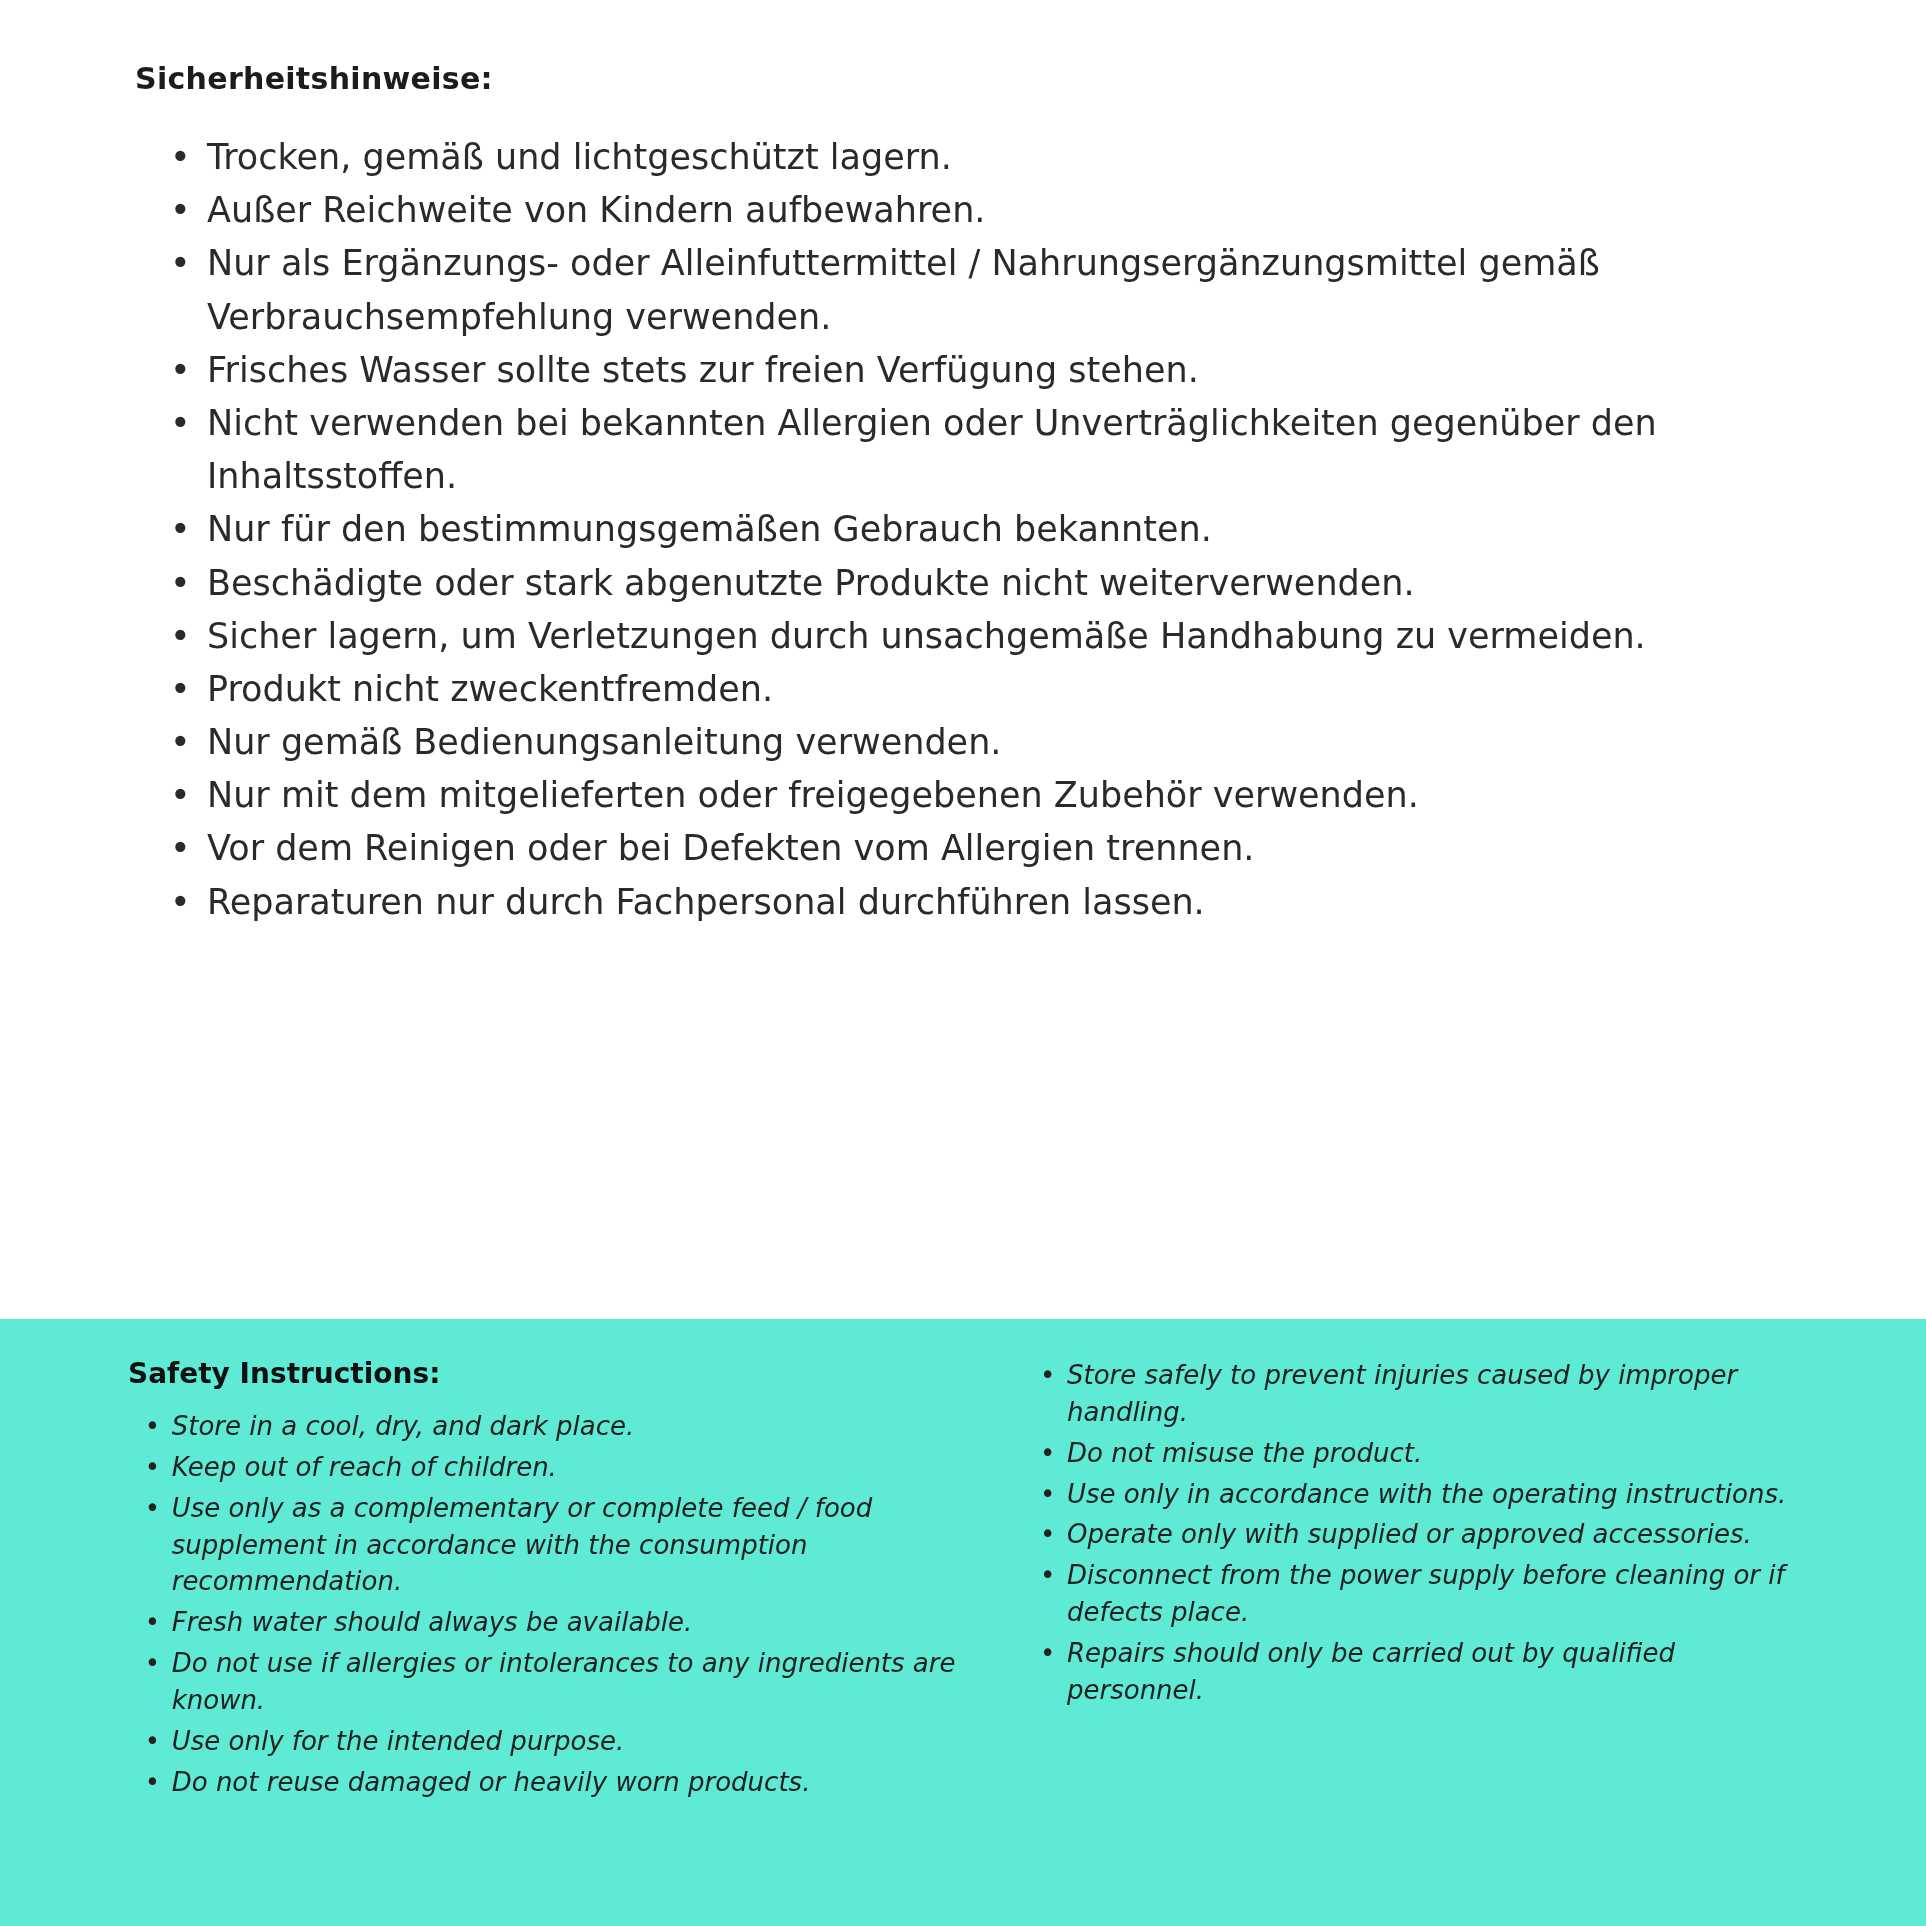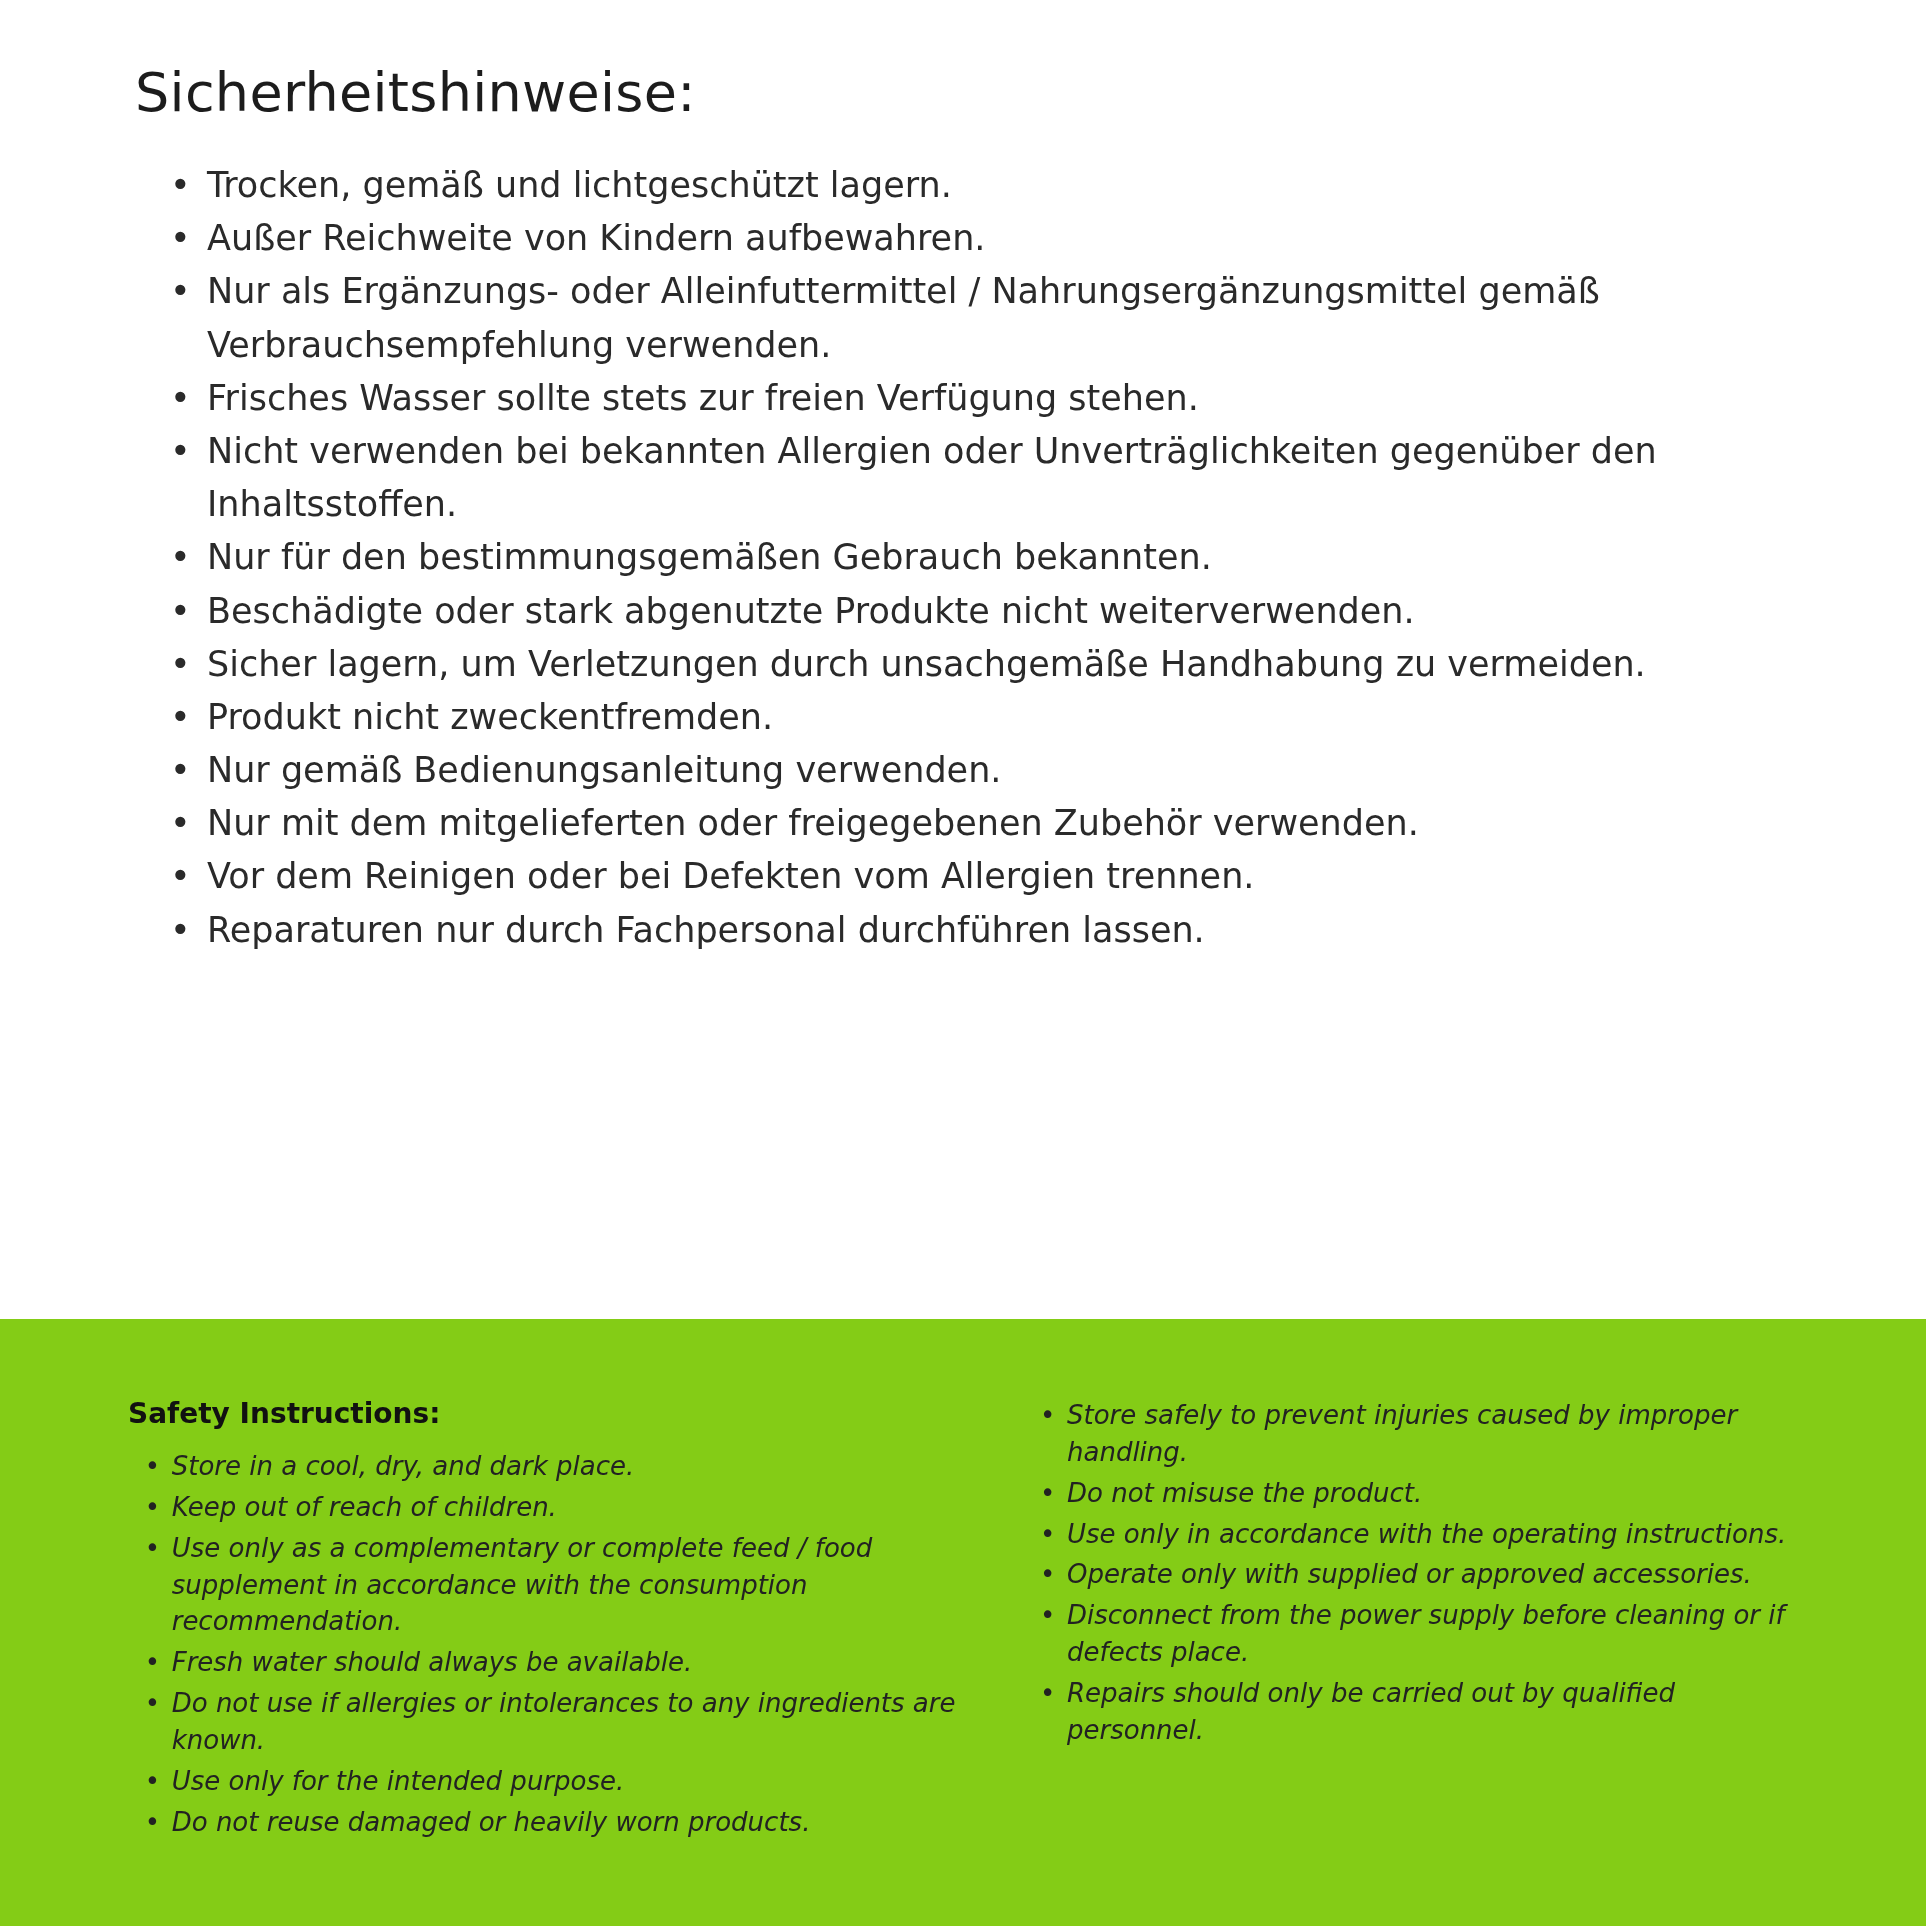--- a/index.html
+++ b/index.html
@@ -23,22 +23,22 @@
   }
 
   
   .german-section {
     background: #ffffff;
     padding: 61px 128px 0 135px;
     height: 1319px;
     box-sizing: border-box;
   }
   .german-title {
-    font-size: 54px;
-    font-weight: 400;
+    font-size: 30px;
+    font-weight: 700;
     margin: 0 0 35px 0;
     letter-spacing: 0.3px;
   }
   .german-list {
     max-width: 1695px;
     padding-left: 35px;
   }
   .german-list .bullet-item {
     display: flex;
     align-items: flex-start;
@@ -49,23 +49,23 @@
   .german-list .bullet {
     flex: 0 0 37px;
     text-align: left;
   }
   .german-list .bullet-text {
     flex: 1 1 auto;
   }
 
   
   .english-section {
-    background: #84cc16;
-    flex: 1 1 auto;
-    padding: 78px 122px 0 128px;
+    background: #5eead4;
+    flex: 1 1 auto;
+    padding: 38px 122px 0 128px;
     box-sizing: border-box;
     display: flex;
     gap: 58px;
   }
   .col {
     box-sizing: border-box;
   }
   .col-left {
     flex: 0 0 854px;
   }

